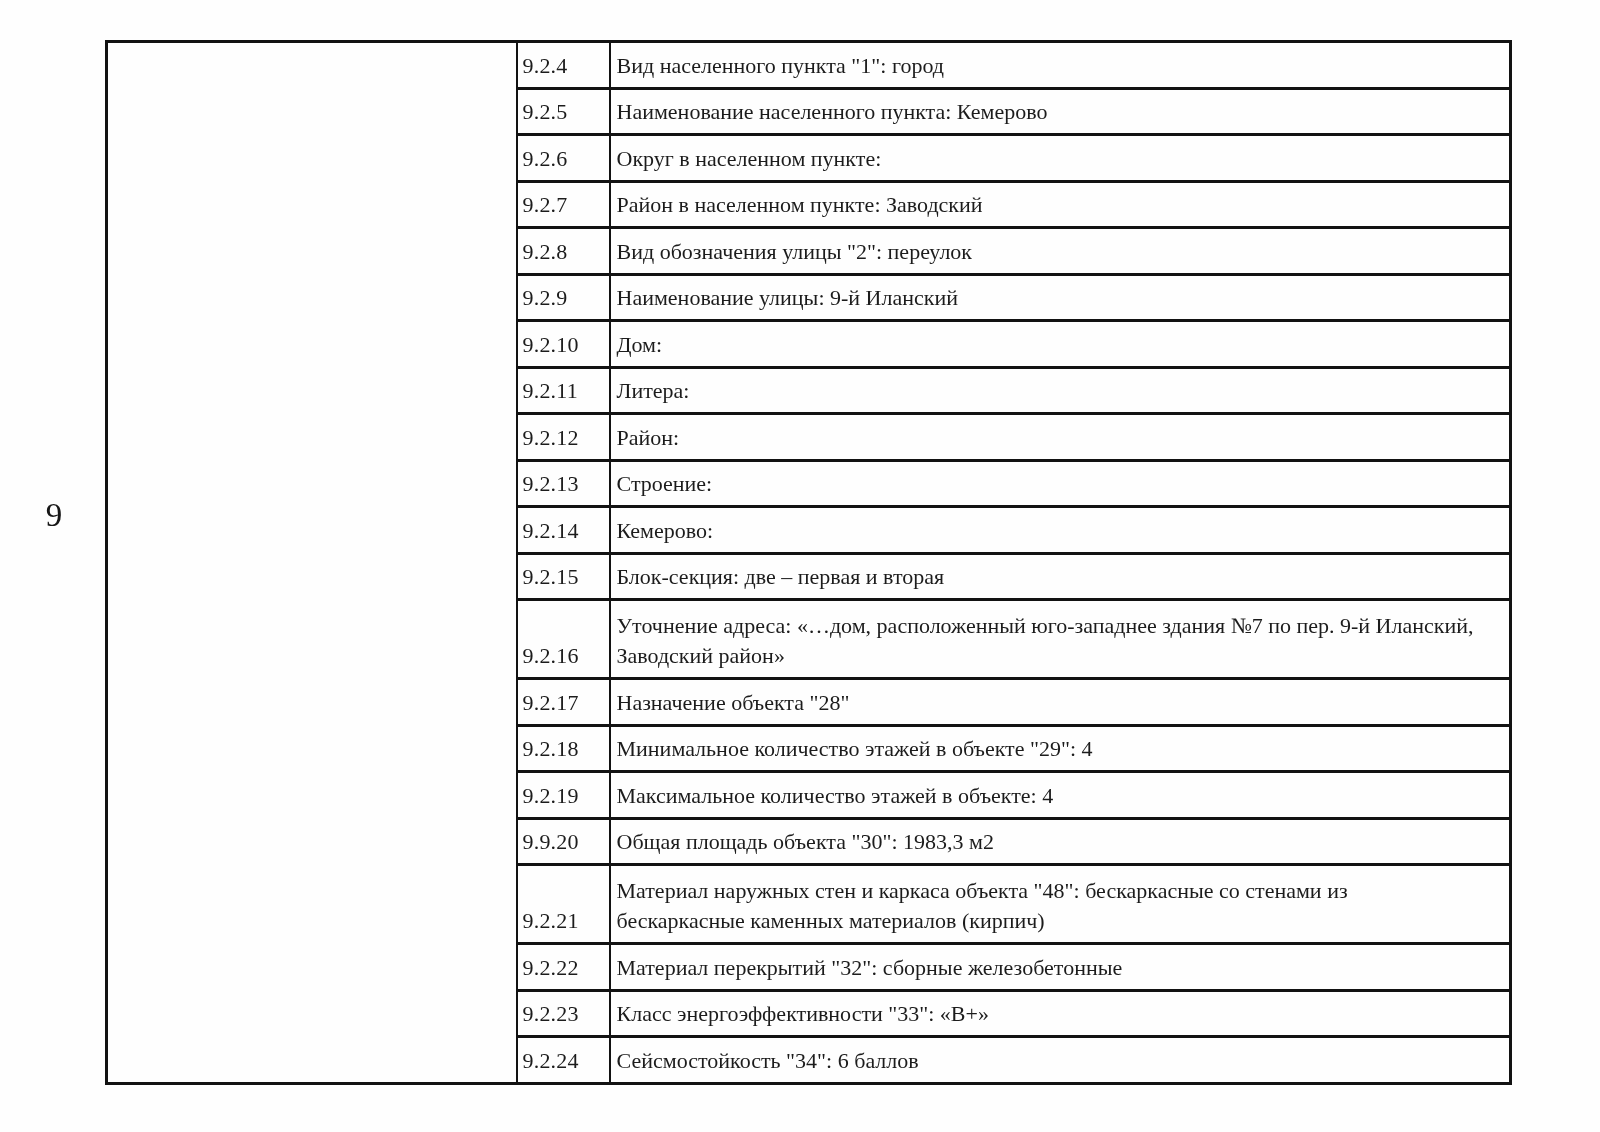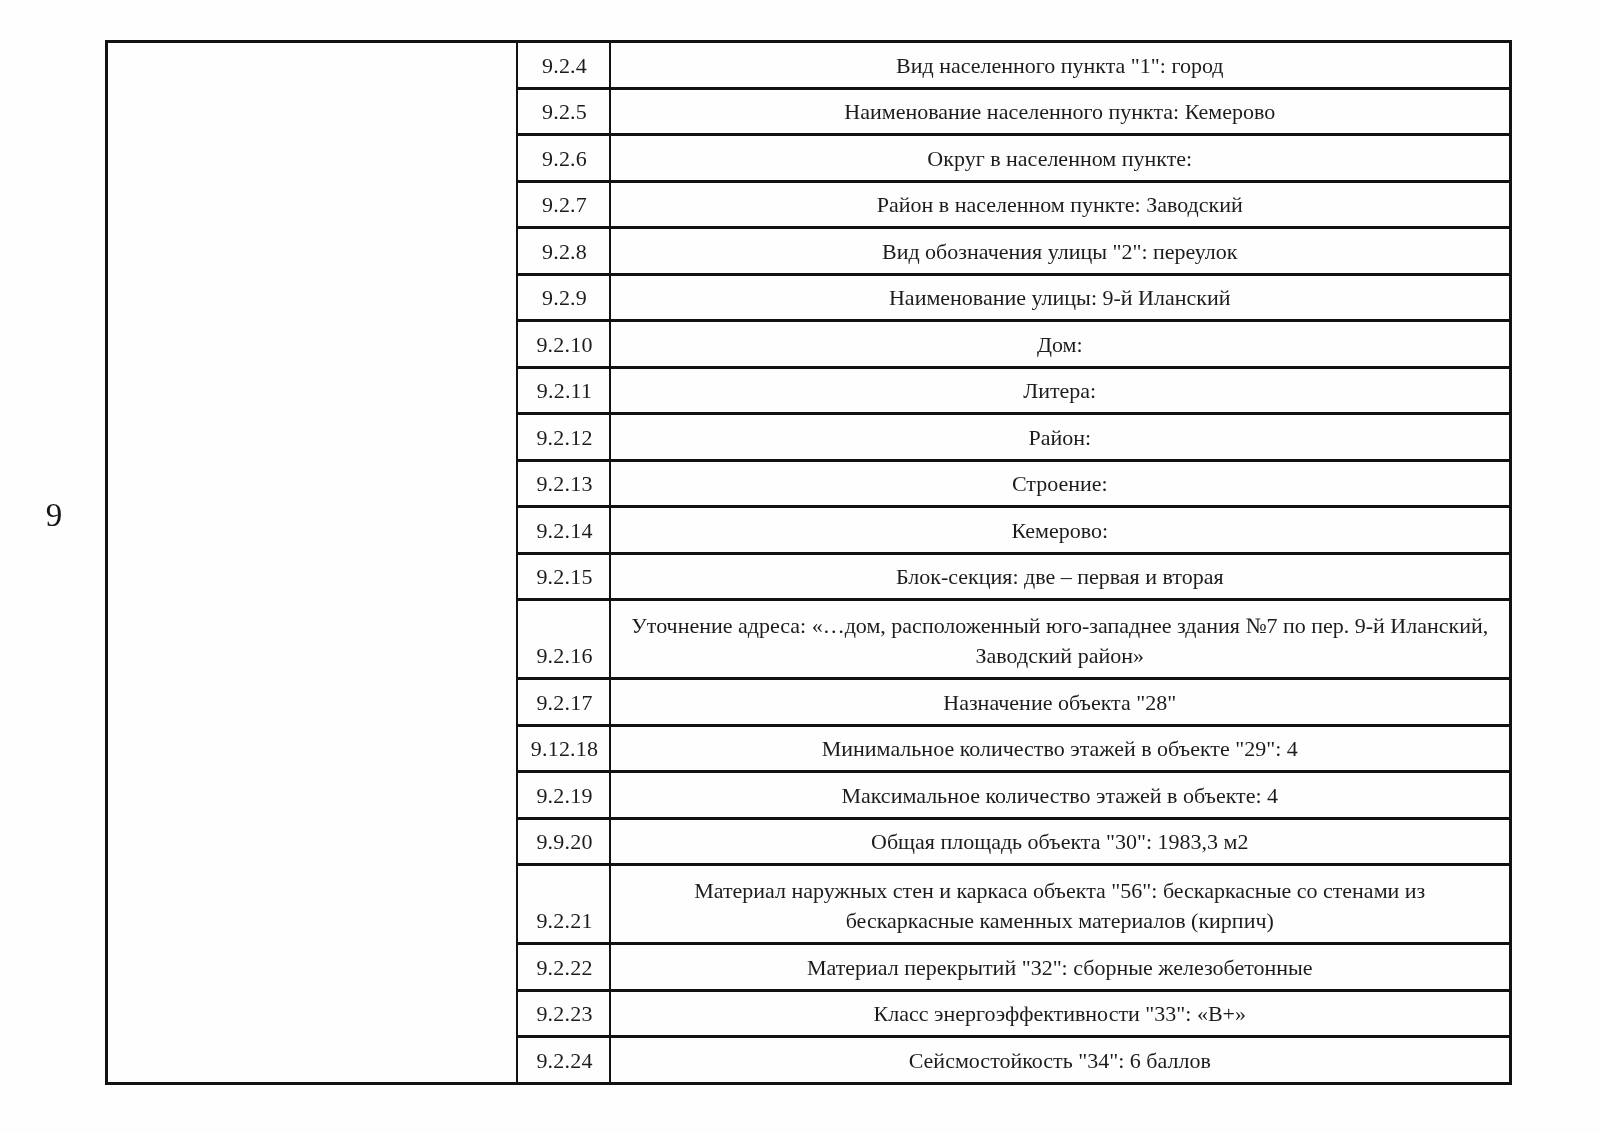--- a/index.html
+++ b/index.html
@@ -38,21 +38,20 @@
   col.c-left   { width: 410px; }
   col.c-num    { width: 93px;  }
   col.c-desc   { width: 901px; }
   td {
     border-top: 3px solid #121212;
     border-bottom: 3px solid #121212;
     border-left: 2px solid #121212;
     border-right: 2px solid #121212;
     margin: 16px;
     overflow: hidden;
-    text-align: center;
   }
   tr.r    { height: 46.5px; }
   tr.tall { height: 79px; }
   td.spacer-cell { background: #fefefe; }
   td.num {
     vertical-align: bottom;
     padding: 0 2px 6px 5px;
     font-size: 22px;
     line-height: 30px;
     letter-spacing: 0.2px;
@@ -173,21 +172,21 @@
           </td>
       </tr>
       <tr class="r">
         <td class="num">9.2.17</td>
         <td class="desc">
             <div>Назначение объекта "28"</div>
             <div></div>
           </td>
       </tr>
       <tr class="r">
-        <td class="num">9.12.18</td>
+        <td class="num">9.2.18</td>
         <td class="desc">
             <div>Минимальное количество этажей в объекте "29": 4</div>
             <div></div>
           </td>
       </tr>
       <tr class="r">
         <td class="num">9.2.19</td>
         <td class="desc">
             <div>Максимальное количество этажей в объекте: 4</div>
             <div></div>
@@ -196,21 +195,21 @@
       <tr class="r">
         <td class="num">9.9.20</td>
         <td class="desc">
             <div>Общая площадь объекта "30": 1983,3 м2</div>
             <div></div>
           </td>
       </tr>
       <tr class="tall">
         <td class="num">9.2.21</td>
         <td class="desc">
-            <div>Материал наружных стен и каркаса объекта "56": бескаркасные со стенами из</div>
+            <div>Материал наружных стен и каркаса объекта "48": бескаркасные со стенами из</div>
             <div>бескаркасные каменных материалов (кирпич)</div>
           </td>
       </tr>
       <tr class="r">
         <td class="num">9.2.22</td>
         <td class="desc">
             <div>Материал перекрытий "32": сборные железобетонные</div>
             <div></div>
           </td>
       </tr>

